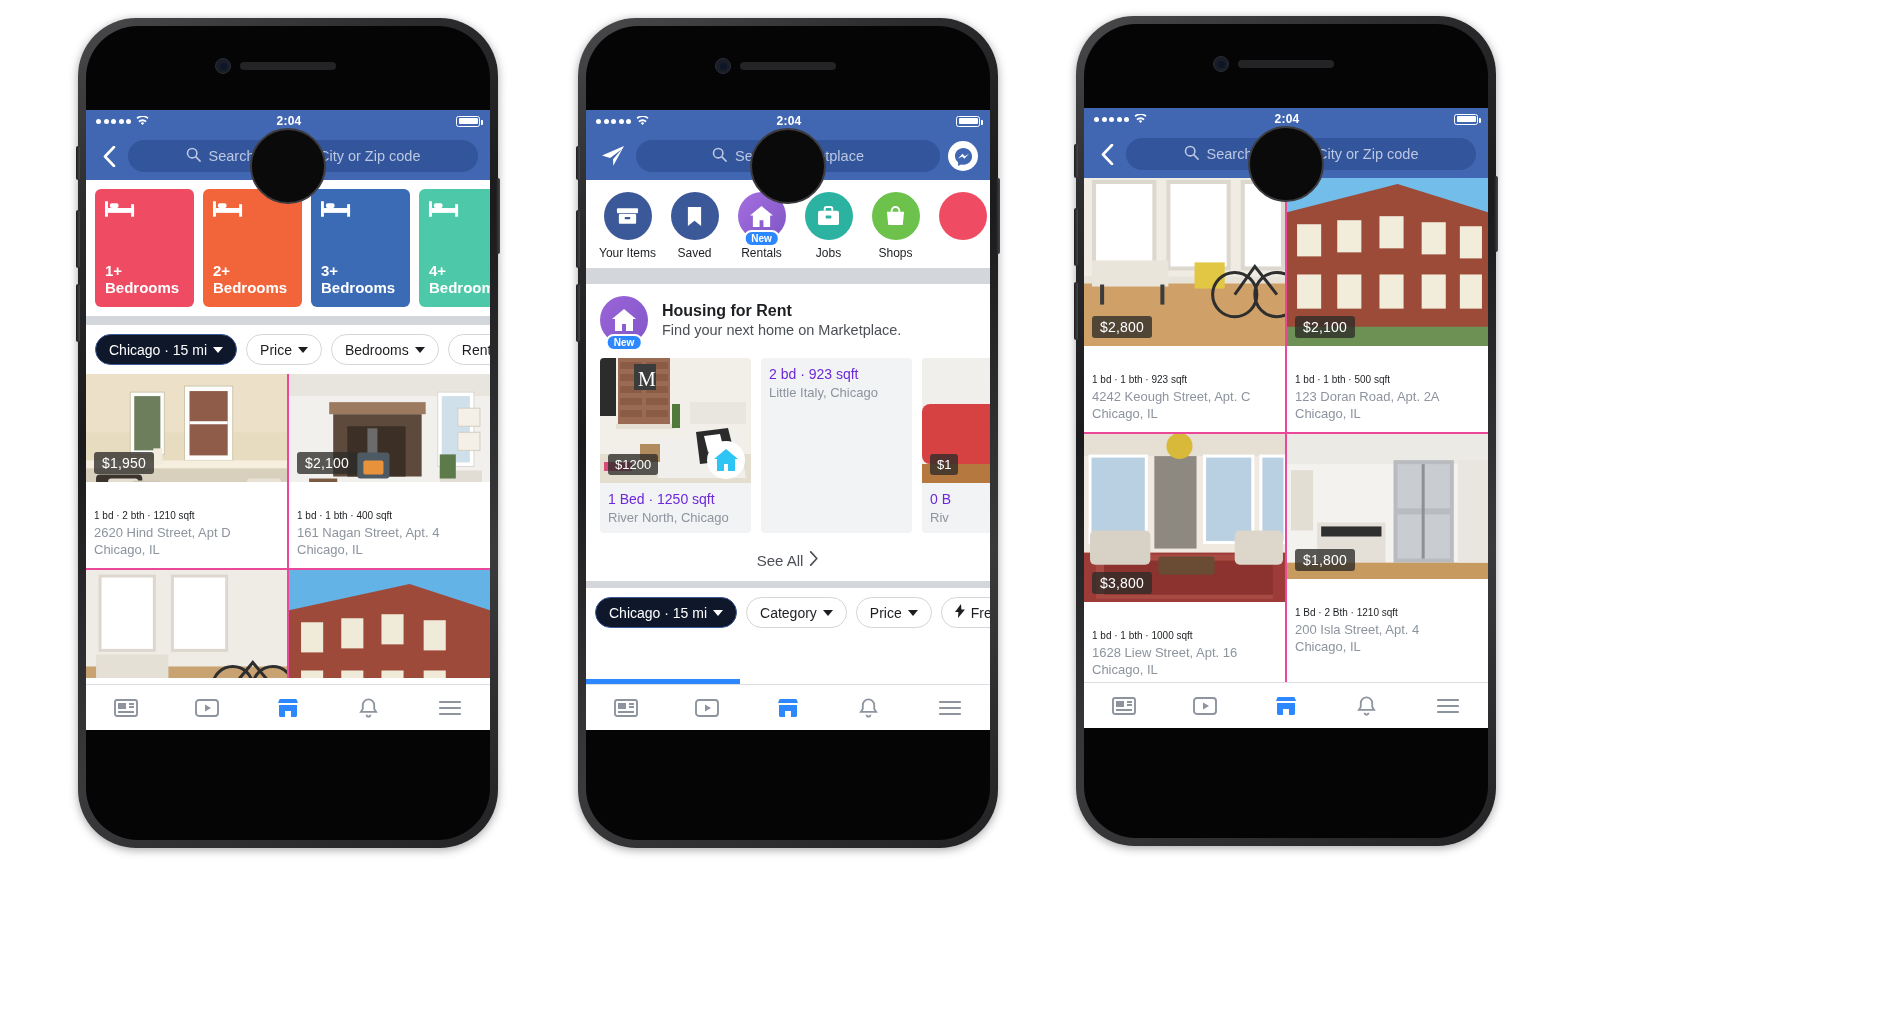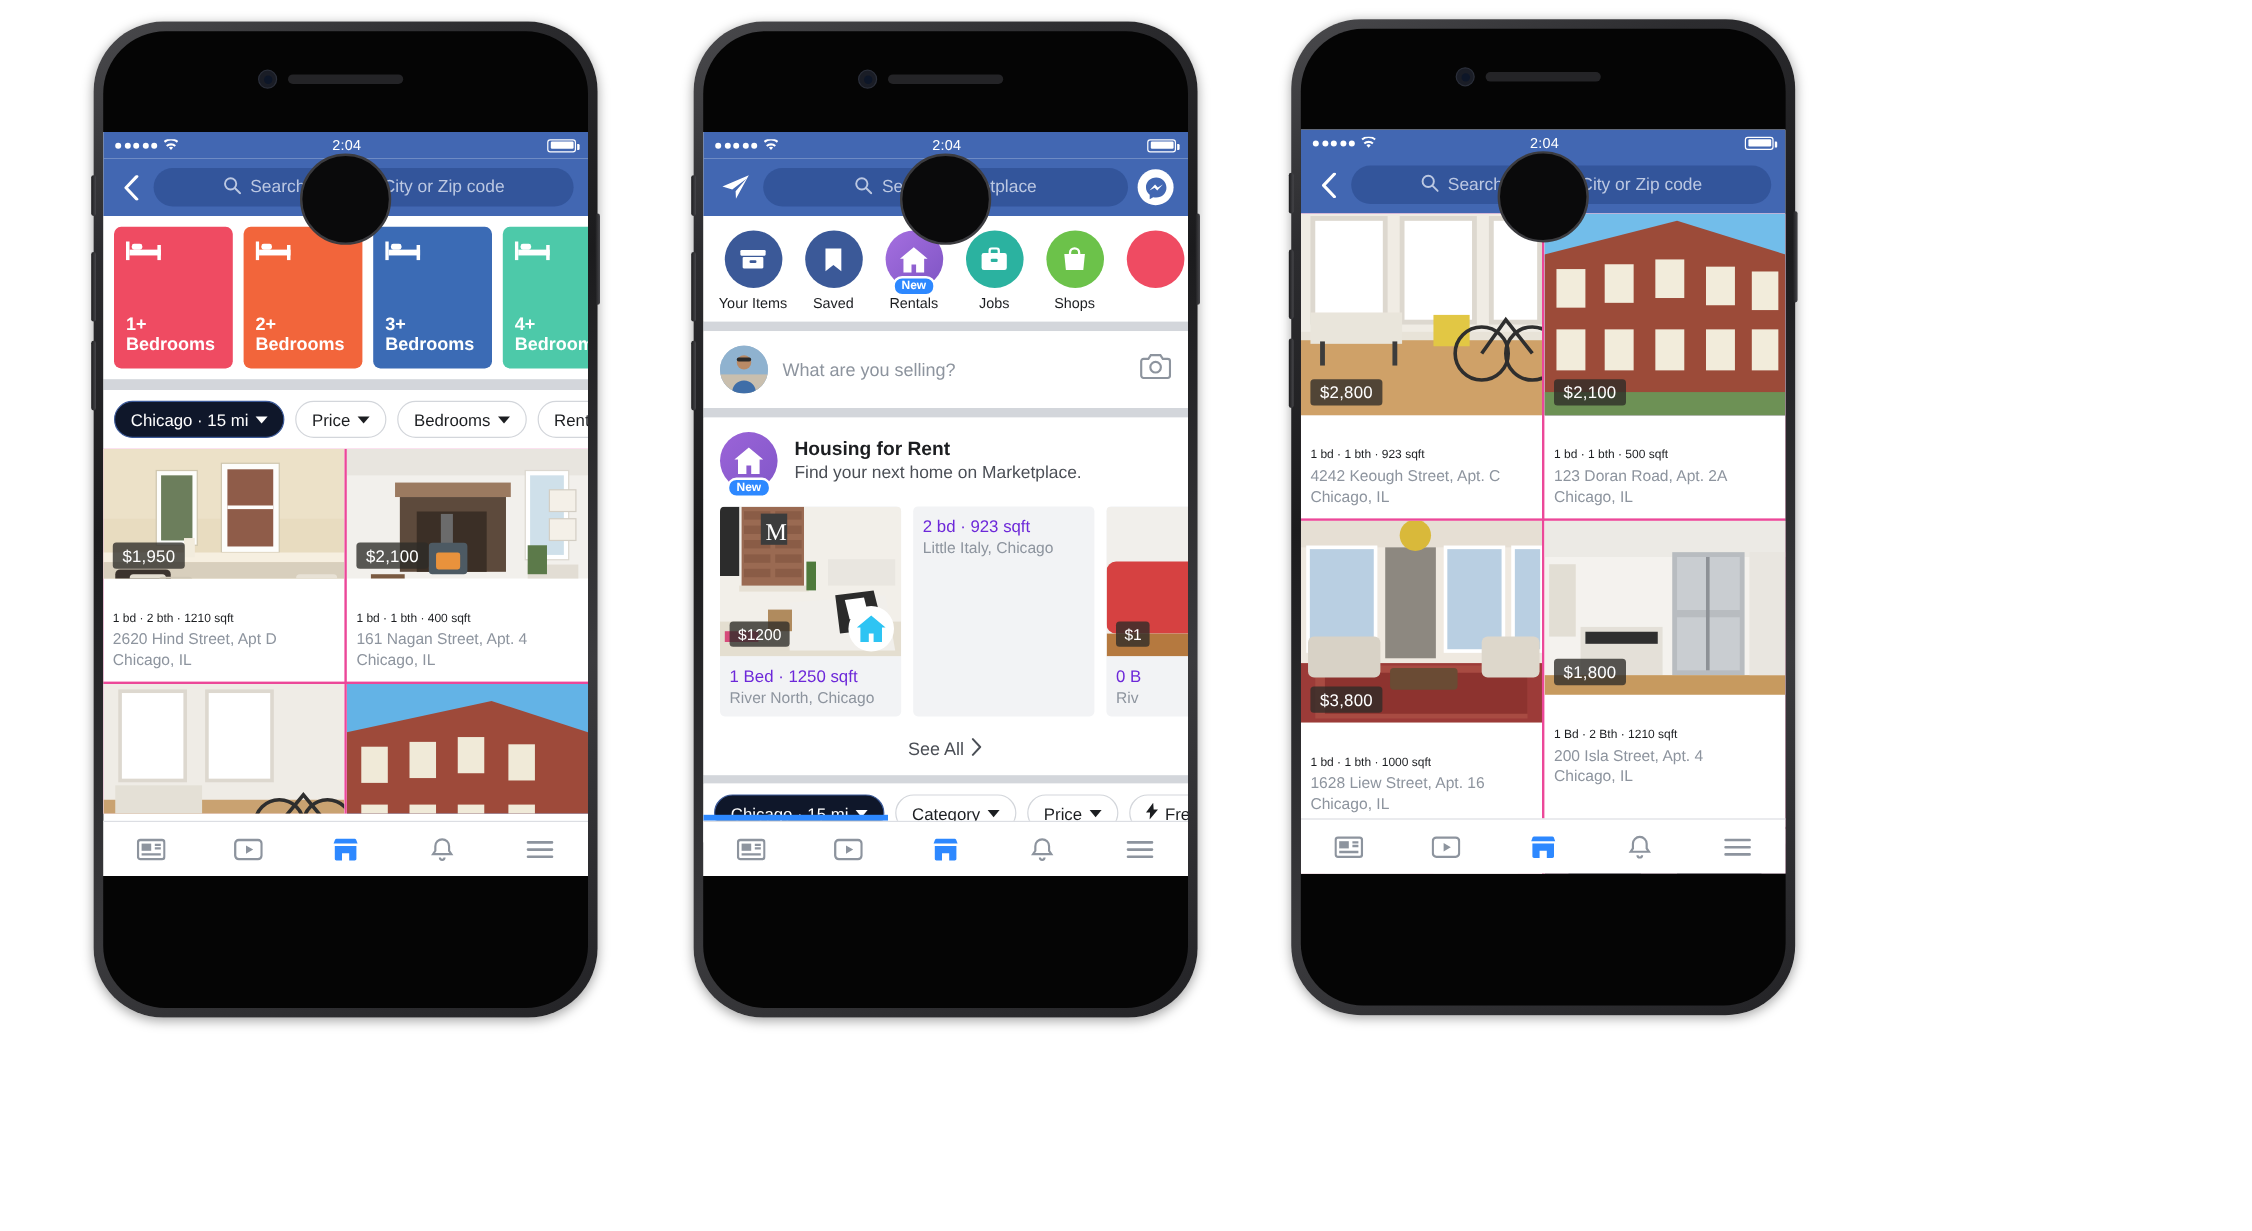--- a/index.html
+++ b/index.html
@@ -69,21 +69,21 @@
   .statusbar {
     height: 22px; background: #4267B2; color: #fff;
     display: flex; align-items: center; padding: 0 10px;
     font-size: 11px; position: relative;
   }
   .dots { display: flex; gap: 2.5px; align-items: center; }
   .dots i { width: 5px; height: 5px; border-radius: 50%; background: #fff; display:block; }
   .wifi { margin-left: 5px; display:flex; align-items:center; }
   .clock {
     position: absolute; left: 2px; right: 0; text-align: center;
-    font-size: 12px; font-weight: normal; letter-spacing: .2px;
+    font-size: 12px; font-weight: bold; letter-spacing: .2px;
   }
   .battery {
     margin-left: auto; width: 24px; height: 11px; border: 1px solid #fff;
     border-radius: 2.5px; position: relative; padding: 1.5px;
   }
   .battery::after {
     content:''; position:absolute; right:-3.5px; top:3px; width:2px; height:5px;
     background:#fff; border-radius:0 1px 1px 0;
   }
   .battery i { display:block; height:100%; width:100%; background:#fff; border-radius:1px; }
@@ -185,21 +185,21 @@
     position:absolute; left:8px; bottom:8px; background: rgba(45,43,40,.78);
     color:#fff; font-size:13px; padding:3px 7px; border-radius:3px;
   }
   .pbadge {
     position:absolute; right:6px; bottom:4px; width:38px; height:38px; border-radius:50%;
     background:#fff; display:flex; align-items:center; justify-content:center;
   }
   .pcard .pmeta { padding: 8px; }
   .pcard .pm1 { font-size: 14px; color:#6d28d9; }
   .pcard .pm2 { font-size: 13px; color:#8d949e; margin-top:3px; }
-  .seeall { text-align:center; padding: 10px 0 12px 0; font-size:15px; color:#4b4f56; background:#fff; display:flex; align-items:center; justify-content:center; gap:6px; }
+  .seeall { text-align:center; padding: 10px 0 12px 0; font-size:15px; color:#4b4f56; background:#fff; display:flex; align-items:flex-end; justify-content:center; gap:6px; }
 
   .scrollhint { position:absolute; left:0; bottom:46px; height:5px; width:38%; background:#2d88ff; }
 
   
   .sky { position:absolute; inset:0; }
 </style>
 </head>
 <body>
 
 <div class="stage">
@@ -555,38 +555,20 @@
             </span>
             <span class="sc-label">Shops</span>
           </div>
           <div class="sc">
             <span class="sc-circle" style="background:#ef4b62"></span>
           </div>
         </div>
 
         <div class="strip-sep" style="height:8px"></div>
 
-        <div class="composer">
-          <span class="avatar">
-            <svg viewBox="0 0 40 40" width="40" height="40">
-              <rect width="40" height="40" fill="#8fb2cf"></rect>
-              <rect y="24" width="40" height="16" fill="#c9bfae"></rect>
-              <circle cx="20" cy="14" r="6" fill="#b98a66"></circle>
-              <rect x="14" y="10" width="12" height="3.2" rx="1.6" fill="#2b2b2b"></rect>
-              <path d="M10 40c0-7 4.5-11 10-11s10 4 10 11z" fill="#3f6ea8"></path>
-            </svg>
-          </span>
-          <span class="ph">What are you selling?</span>
-          <span>
-            <svg width="26" height="22" viewBox="0 0 26 22" fill="none" stroke="#8d949e" stroke-width="1.8">
-                <path d="M1 6a2 2 0 0 1 2-2h4l2-3h8l2 3h4a2 2 0 0 1 2 2v12a2 2 0 0 1-2 2H3a2 2 0 0 1-2-2z"></path>
-                <circle cx="13" cy="11" r="4.4"></circle>
-              </svg>
-          </span>
-        </div>
 
         <div class="strip-sep" style="height:8px"></div>
 
         <div class="promo-head">
           <span class="promo-circle">
             <svg width="26" height="24" viewBox="0 0 26 24" fill="#fff">
                 <path d="M13 1L1 11h3v12h7v-7h4v7h7V11h3z"></path>
               </svg>
             <span class="newbadge">New</span>
           </span>

